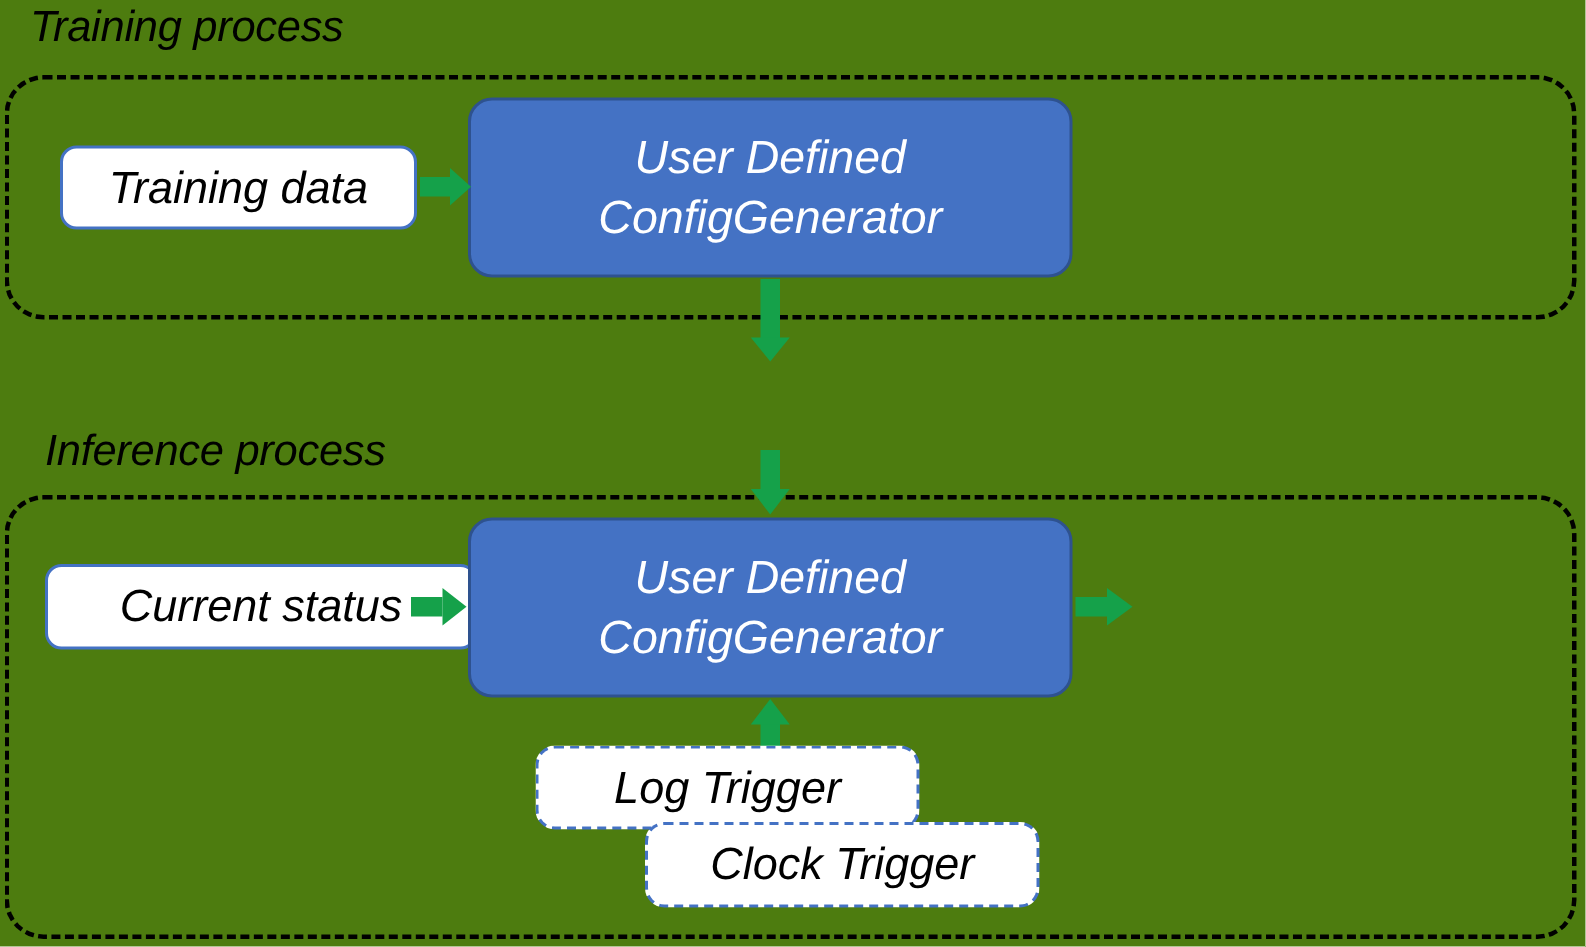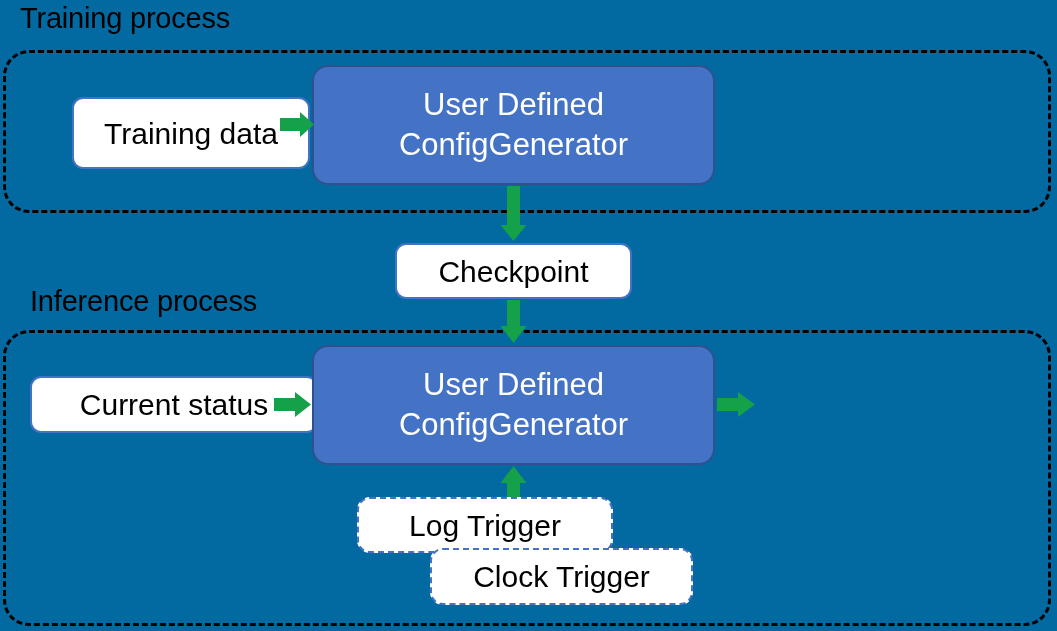--- a/index.html
+++ b/index.html
@@ -8,22 +8,23 @@
     background: #ffffff;
   }
   body {
     font-family: "Liberation Sans", sans-serif;
     -webkit-font-smoothing: antialiased;
   }
   #canvas {
     position: relative;
     width: 1057px;
     height: 631px;
-    background: #0369a1;
+    background: #4d7c0f;
     overflow: hidden;
+    font-style: italic;
   }
 
   
   .section-caption {
     position: absolute;
     font-size: 29px;
     line-height: 1;
     color: #000000;
     white-space: nowrap;
     letter-spacing: -0.2px;
@@ -99,28 +100,27 @@
 </style>
 </head>
 <body>
 
 <div id="canvas">
 
   <div class="section-caption" style="left:20px; top:4px;">Training process</div>
 
   <div class="process-container" style="left:3px; top:50px; width:1048px; height:163px;"></div>
 
-  <div class="io-box" style="left:40px; top:97px; width:238px; height:72px;margin-left:32px;">Training data</div>
+  <div class="io-box" style="left:40px; top:97px; width:238px; height:56px;">Training data</div>
 
   <div class="proc-box" style="left:312px; top:65px; width:403px; height:120px;">
     <span>User Defined</span>
     <span>ConfigGenerator</span>
   </div>
 
-  <div class="io-box" style="left:395px; top:243px; width:237px; height:56px;">Checkpoint</div>
 
   <div class="section-caption" style="left:30px; top:287px;">Inference process</div>
 
   <div class="process-container" style="left:3px; top:330px; width:1048px; height:296px;"></div>
 
   <div class="io-box" style="left:30px; top:376px; width:288px; height:57px;">Current status</div>
 
   <div class="proc-box" style="left:312px; top:345px; width:403px; height:120px;">
     <span>User Defined</span>
     <span>ConfigGenerator</span>

